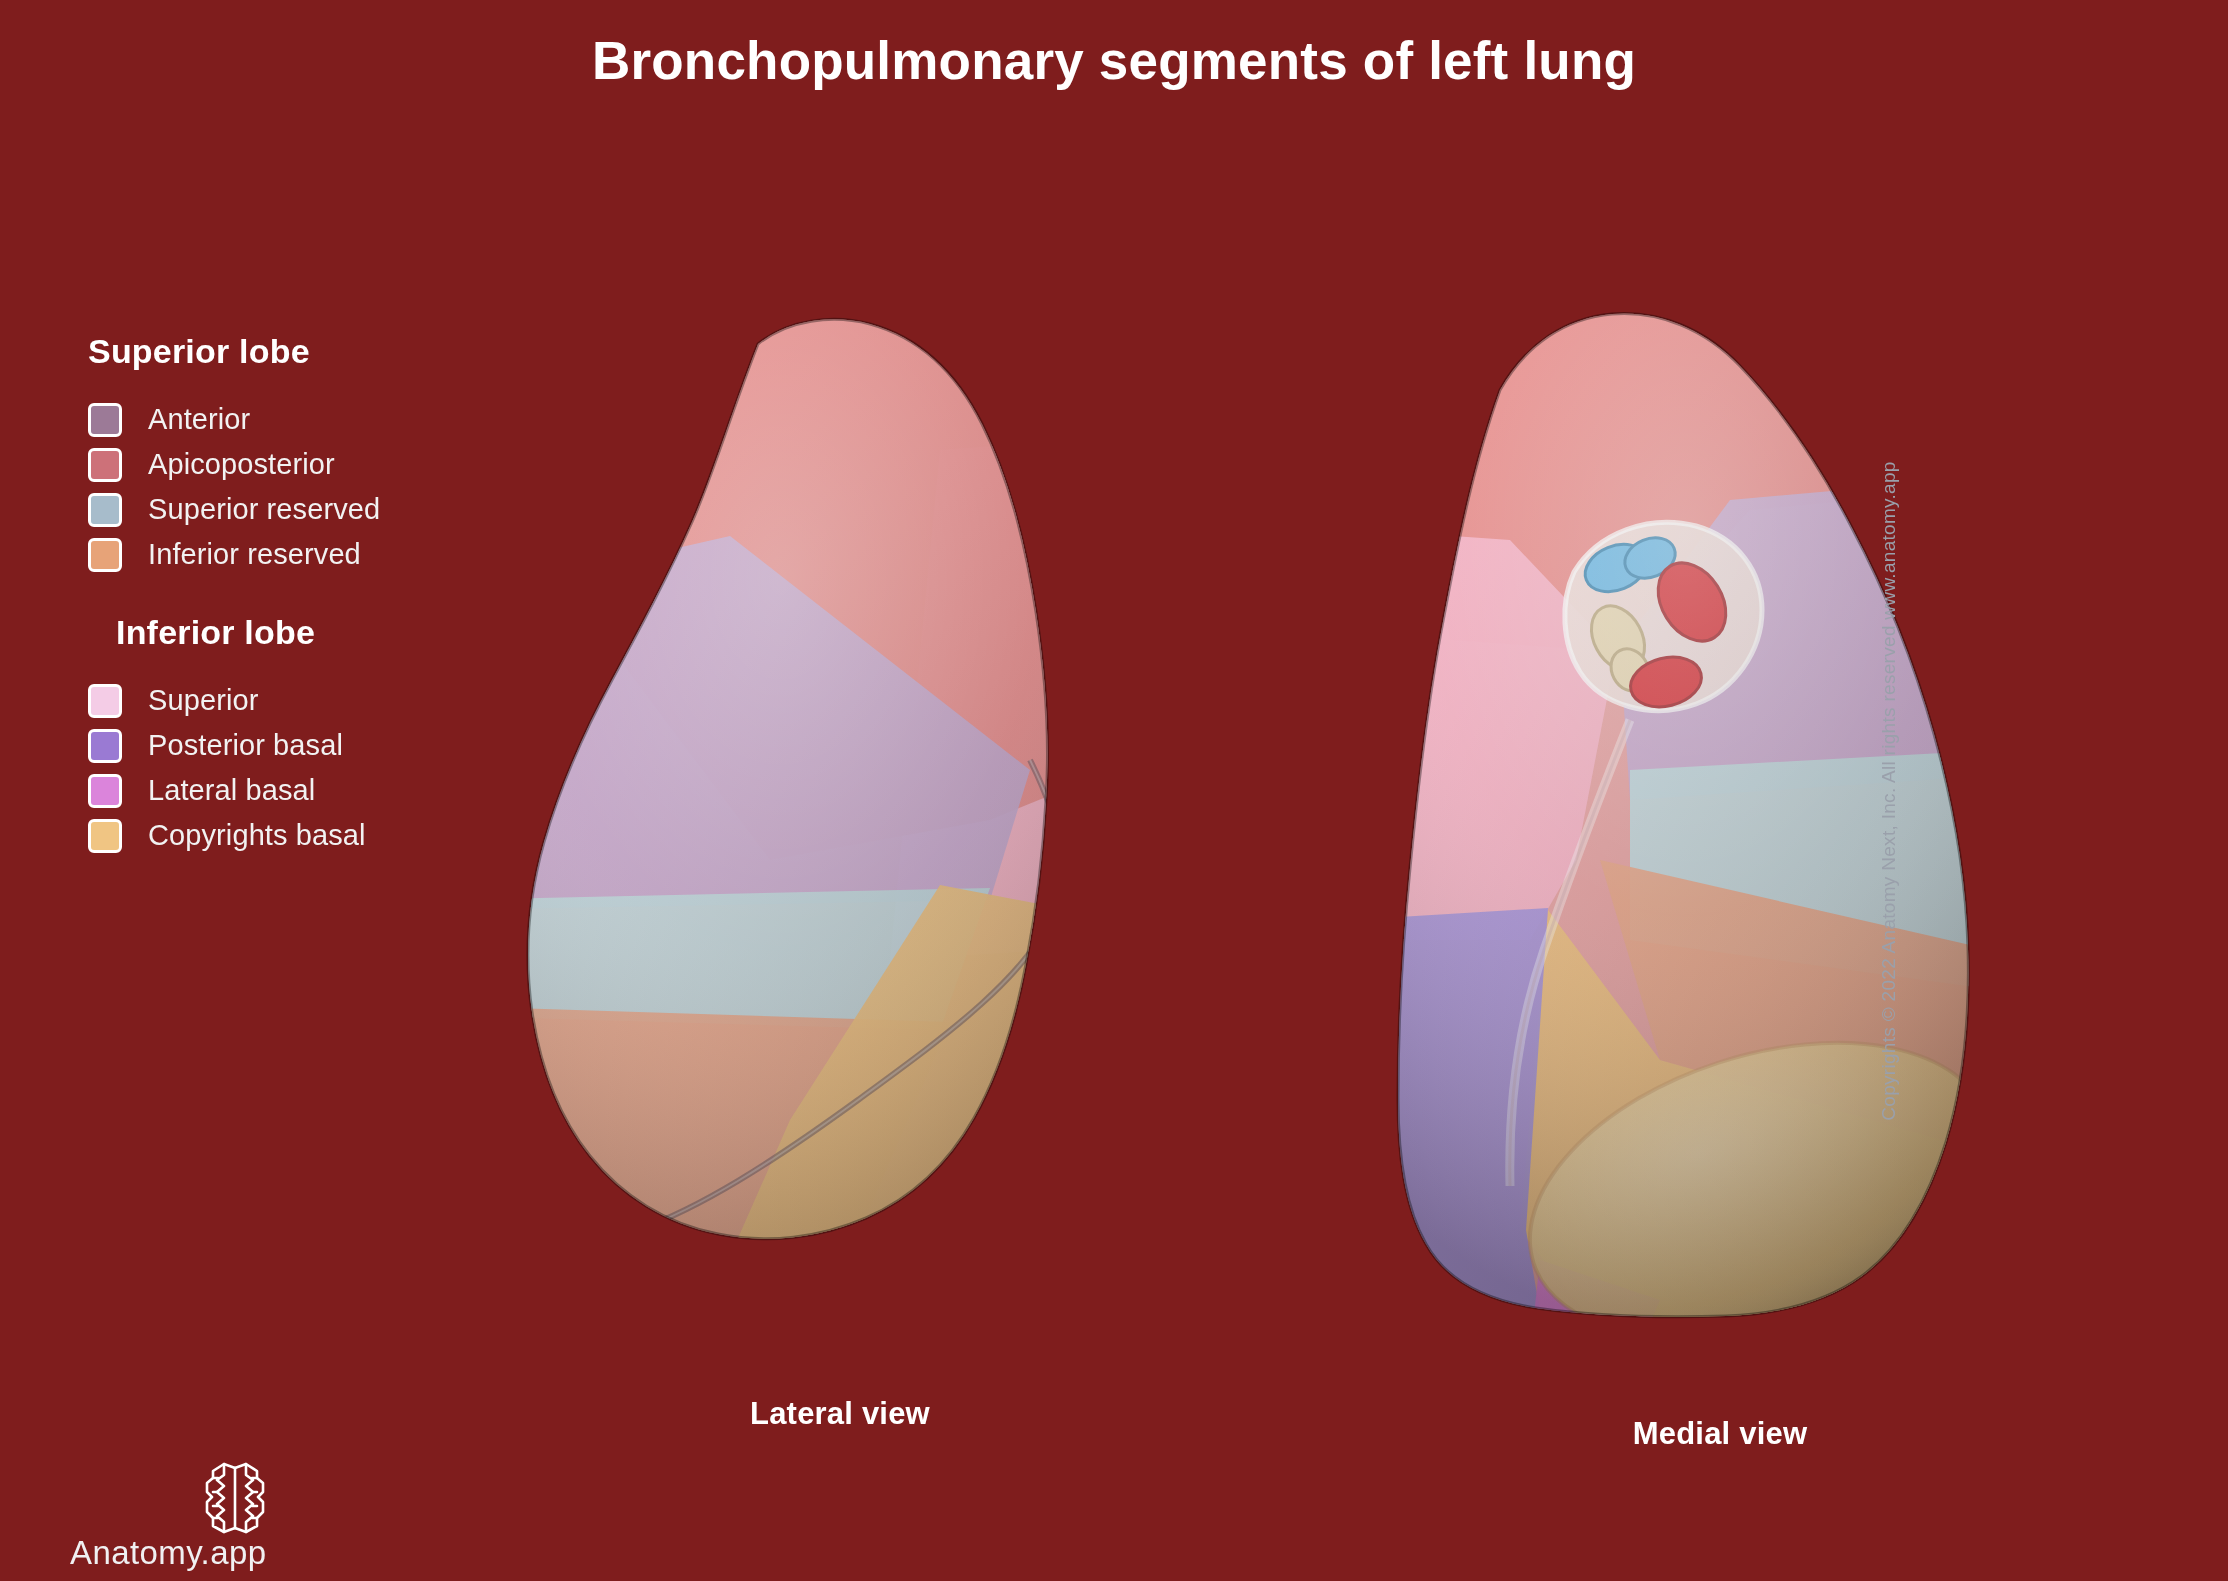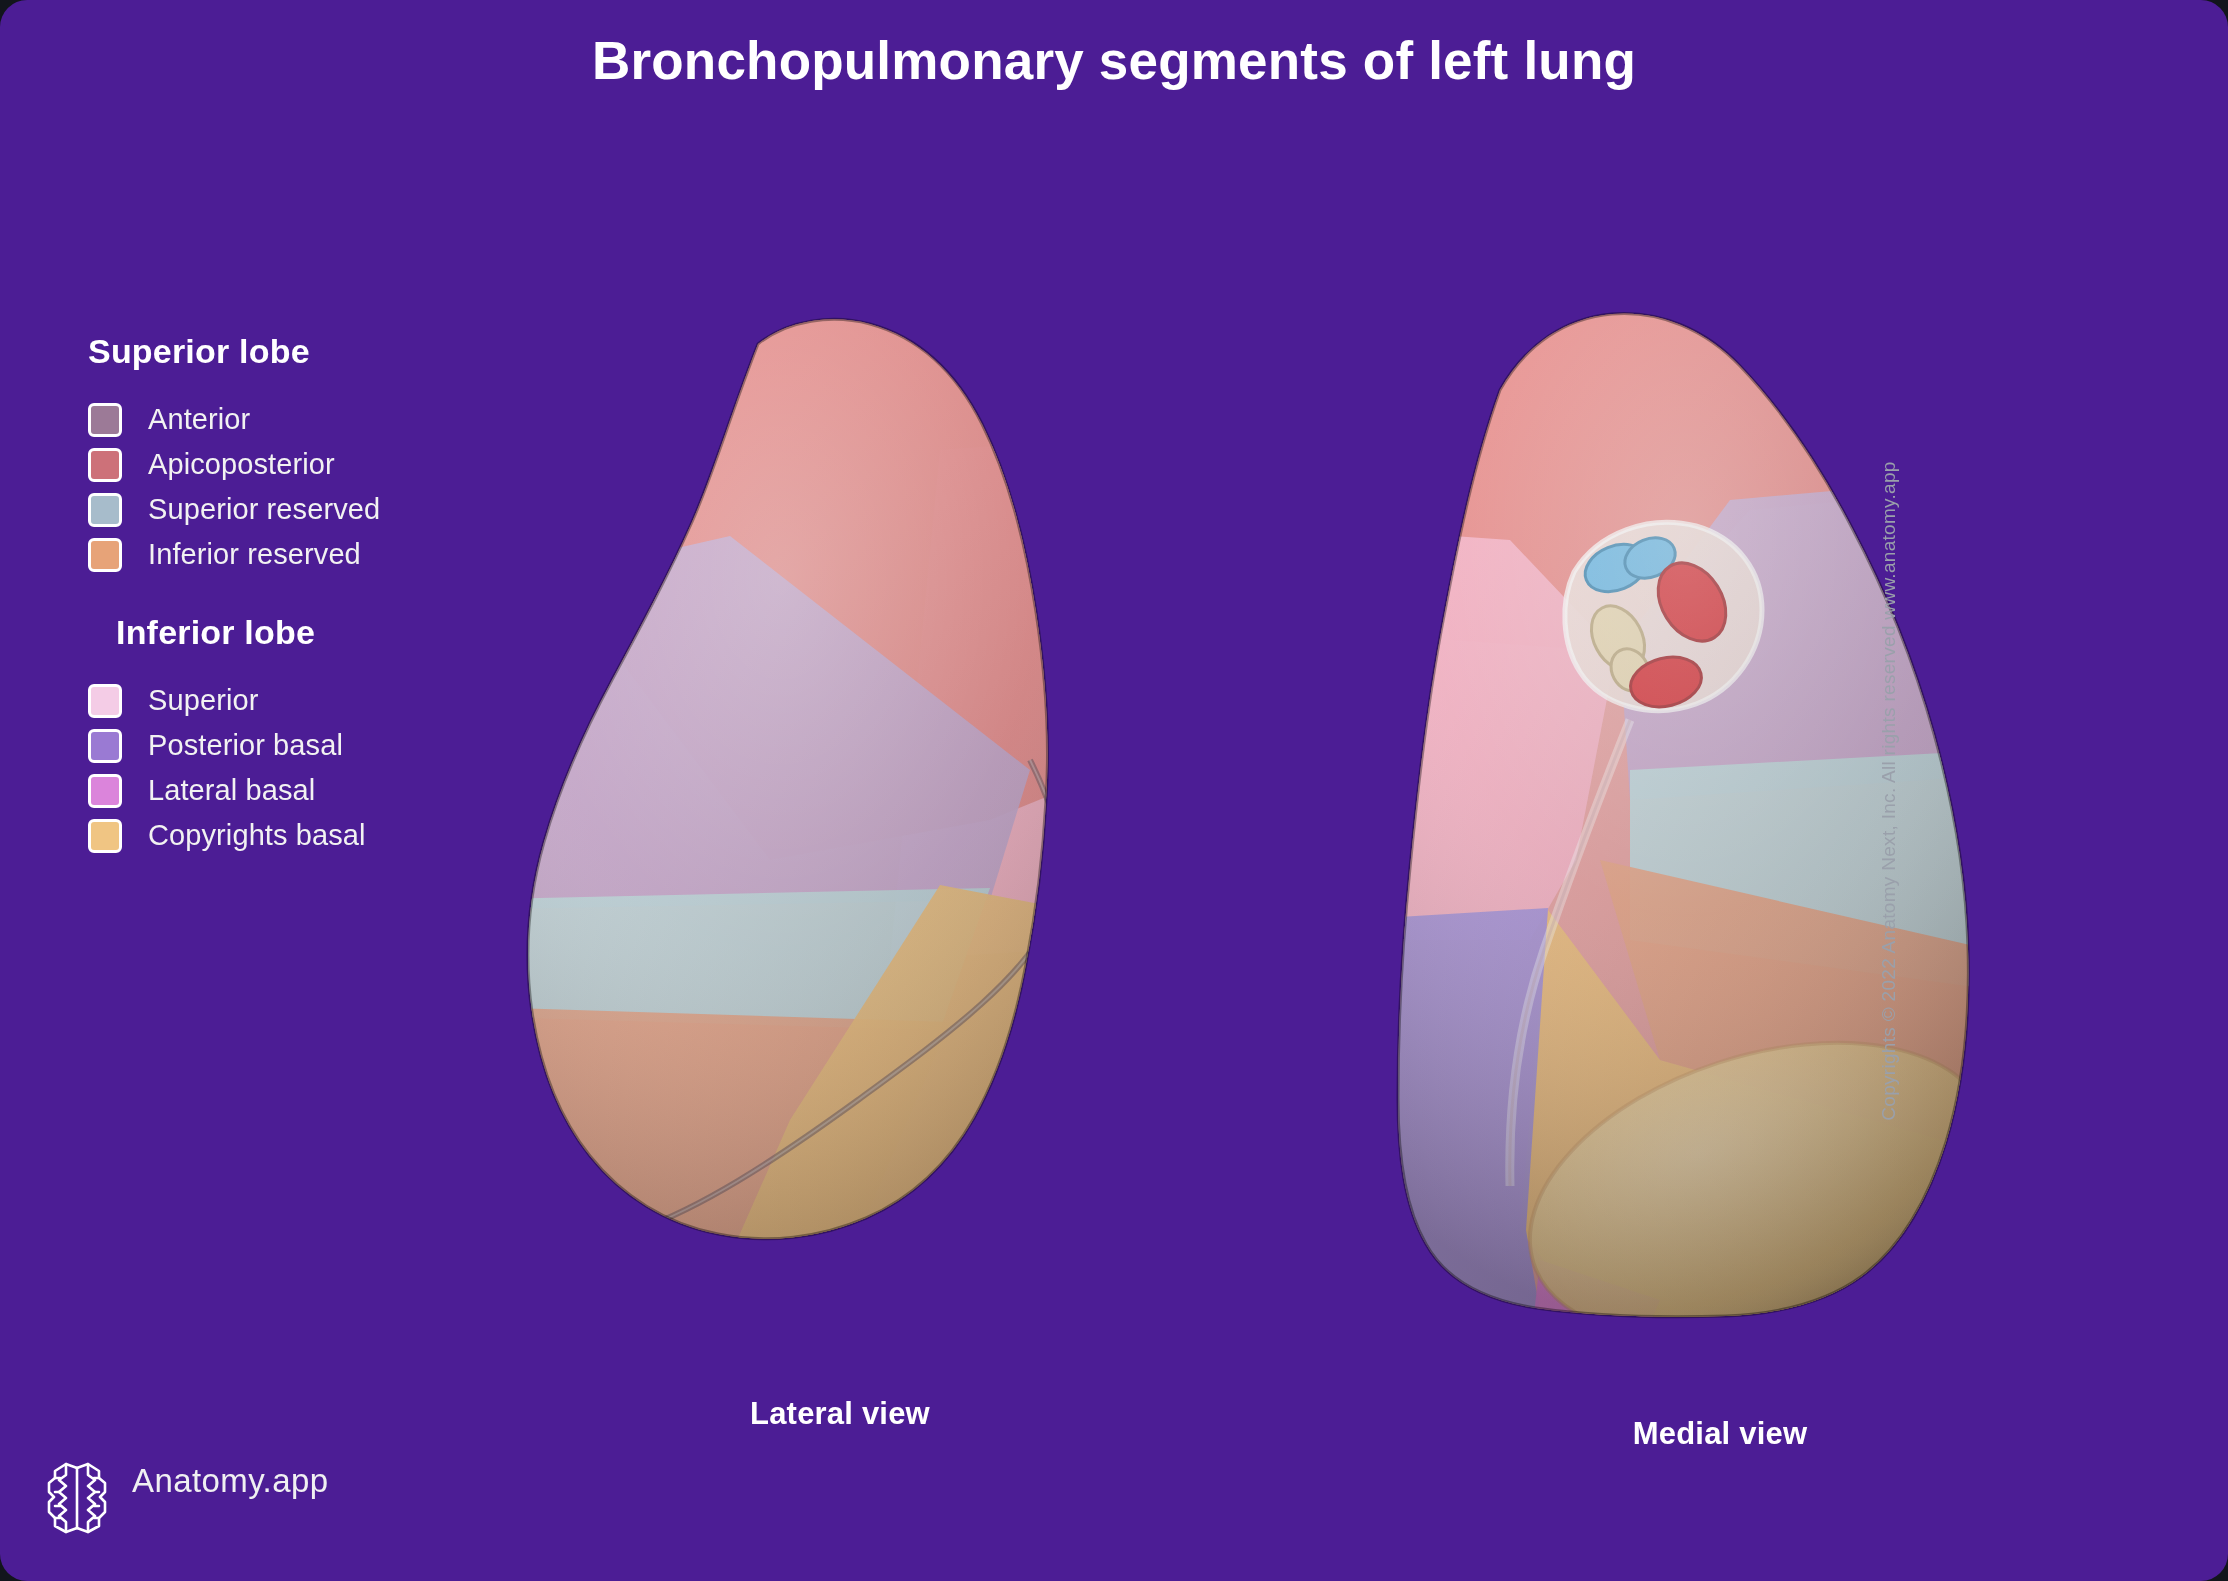--- a/index.html
+++ b/index.html
@@ -97,37 +97,38 @@
     font-size: 19px;
     letter-spacing: 0.3px;
   }
 
   
   .logo {
     position: absolute;
     left: 46px;
     top: 1462px;
     display: flex;
-    align-items: flex-start;
+    align-items: flex-end;
+    flex-direction: column;
   }
   .logo-text {
     color: #f0f0f2;
     font-size: 33px;
     margin-left: 24px;
     letter-spacing: 0.4px;
   }
 
   .lung-svg { position: absolute; }
   #lung-lateral { left: 470px; top: 300px; }
   #lung-medial  { left: 1330px; top: 300px; }
 </style>
 </head>
 <body style="background: rgb(18, 21, 28);">
 
-<div id="stage" style="background: #4c1d95; border-radius: 27px;">
+<div id="stage" style="background: #7f1d1d;">
 
   <div class="title">Bronchopulmonary segments of left lung</div>
 
   <div class="legend">
 
     <div class="legend-group">
       <div class="legend-heading">Superior lobe</div>
 
       <div class="legend-row">
         <span class="swatch" id="sw-0-1" style="background: rgb(156, 122, 151);"></span>

